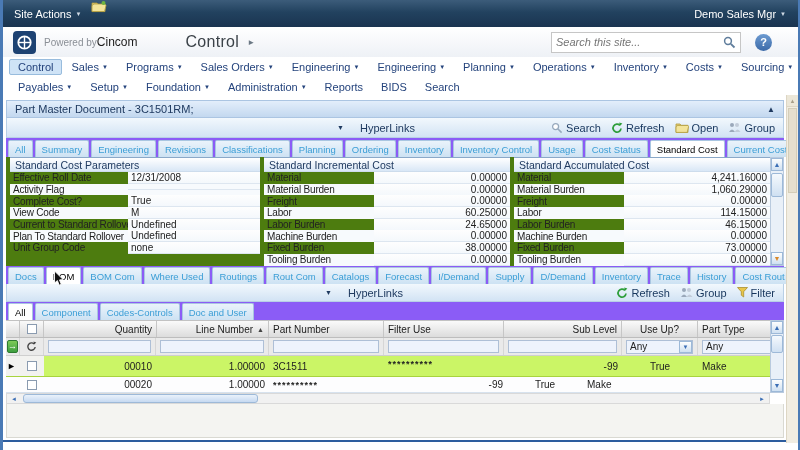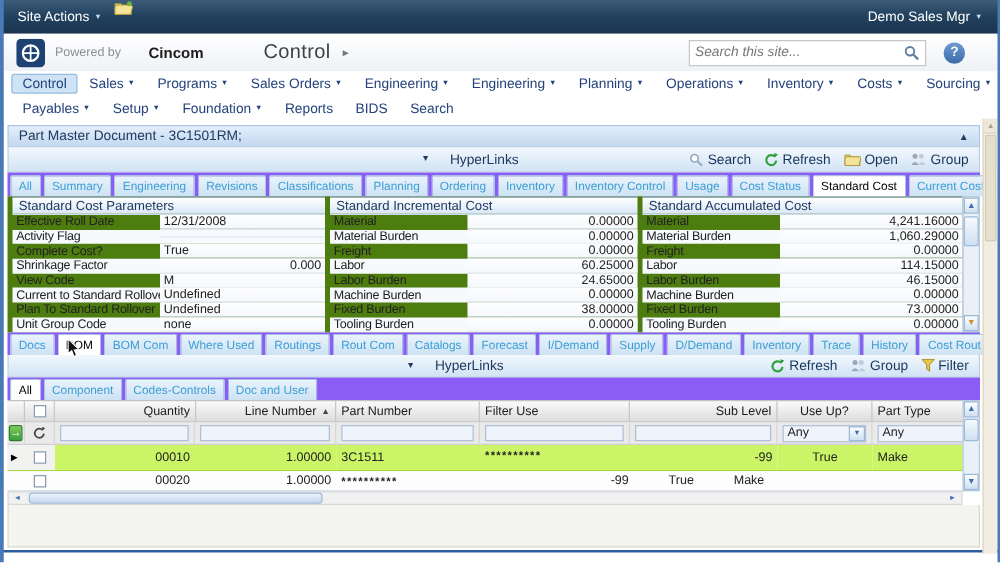--- a/index.html
+++ b/index.html
@@ -10,21 +10,21 @@
 
 .topbar{position:absolute;left:0;top:0;width:800px;height:27px;background:linear-gradient(#3c5c7a,#22425f 45%,#1a3450);color:#fff;display:flex;padding:0 14px 0 14px;gap:10px}
 .siteactions{display:flex;align-items:center;gap:4px;cursor:default}
 .user{margin-left:auto;display:flex;align-items:center;gap:4px}
 .ddw{font-size:6px;color:#cfd9e4;line-height:1}
 .dd{font-size:6px;color:#24437c;line-height:1;margin-left:3px}
 
 .brandbar{position:absolute;left:3px;top:27px;width:795px;height:30px;background:linear-gradient(#ffffff,#eef1f6);display:flex;align-items:center;padding-left:10px}
 .logo{margin-right:8px}
 .pwd{color:#8a8f96;font-size:10px}
-.brand{color:#1c1c1c;font-weight:bold;font-size:12px;margin-left:22px}
+.brand{color:#1c1c1c;font-weight:normal;font-size:12px;margin-left:0}
 .apptitle{font-size:16px;color:#3b4248;margin-left:48px;letter-spacing:.3px}
 .crumb{font-size:8px;color:#6b7884;margin-left:8px}
 .searchbox{margin-left:auto;margin-right:14px;width:190px;height:21px;border:1px solid #c6c6c6;background:#fff;display:flex;align-items:center;padding:0 4px}
 .searchbox input{flex:1;border:none;outline:none;font-style:italic;color:#777;font-size:11px;font-family:inherit;background:transparent}
 .help{width:17px;height:17px;border-radius:50%;background:linear-gradient(#6d9bd1,#3c6aa8);color:#fff;font-weight:bold;font-size:11px;display:flex;align-items:center;justify-content:center;margin-right:26px}
 
 .menus{position:absolute;left:3px;top:57px;width:783px;height:40px;background:#fff}
 .menurow{display:flex;align-items:center;height:20px;padding-left:6px}
 .mitem{display:flex;align-items:center;color:#24437c;padding:2px 9px;cursor:default;white-space:nowrap}
 .mitem.msel{background:#cfe3f6;border:1px solid #98bcdd;border-radius:2px;padding:1px 8px}
@@ -228,20 +228,24 @@
       <span class="mitem">
         <span>Setup</span>
         <span class="dd">▼</span>
       </span>
 
       <span class="mitem">
         <span>Foundation</span>
         <span class="dd">▼</span>
       </span>
 
+      <span class="mitem">
+        <span>Administration</span>
+        <span class="dd">▼</span>
+      </span>
 
       <span class="mitem">
         <span>Reports</span>
 
       </span>
 
       <span class="mitem">
         <span>BIDS</span>
 
       </span>
@@ -341,24 +345,20 @@
         <div class="prow">
           <span class="plabel">Activity Flag</span>
           <span class="pval"></span>
         </div>
 
         <div class="prow">
           <span class="plabel">Complete Cost?</span>
           <span class="pval">True</span>
         </div>
 
-        <div class="prow">
-          <span class="plabel">Shrinkage Factor</span>
-          <span class="pval r">0.000</span>
-        </div>
 
         <div class="prow">
           <span class="plabel">View Code</span>
           <span class="pval">M</span>
         </div>
 
         <div class="prow">
           <span class="plabel">Current to Standard Rollover</span>
           <span class="pval">Undefined</span>
         </div>

